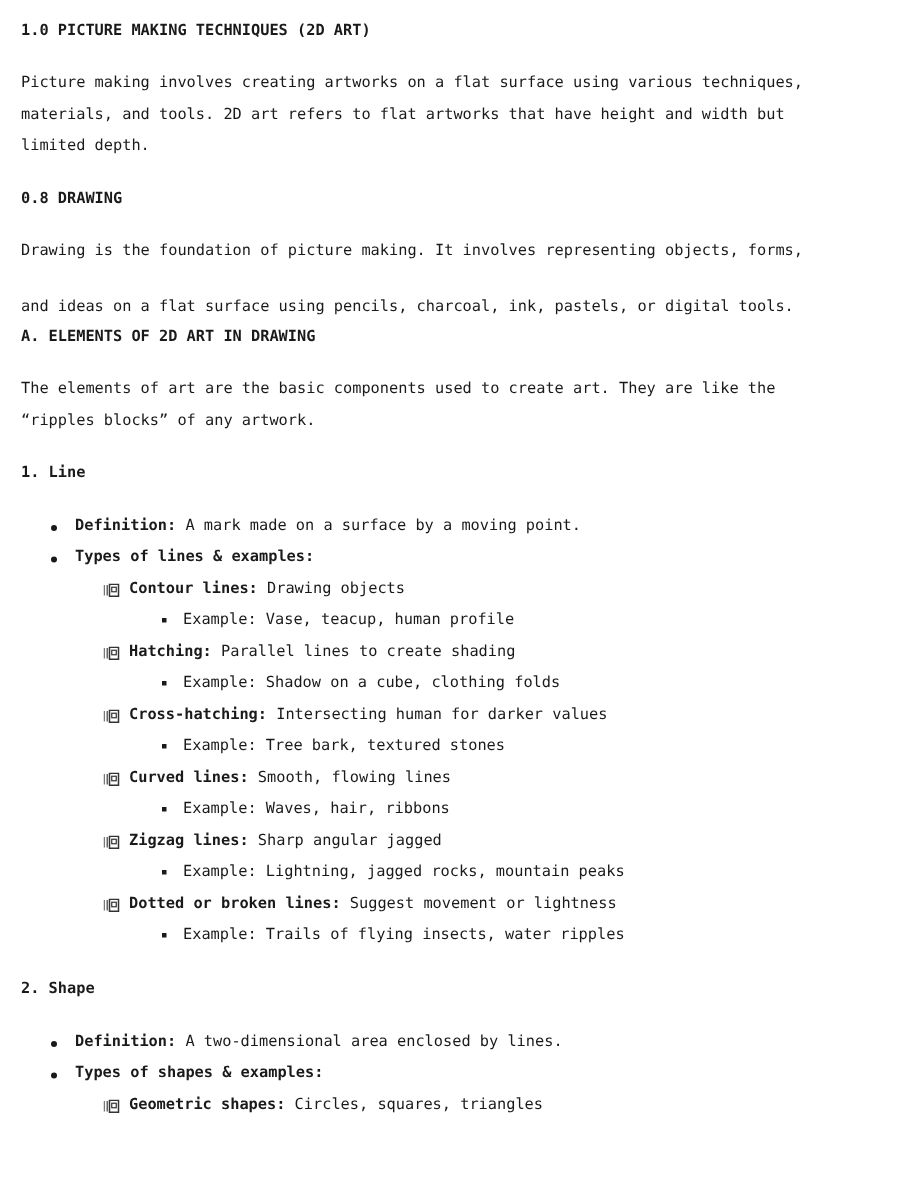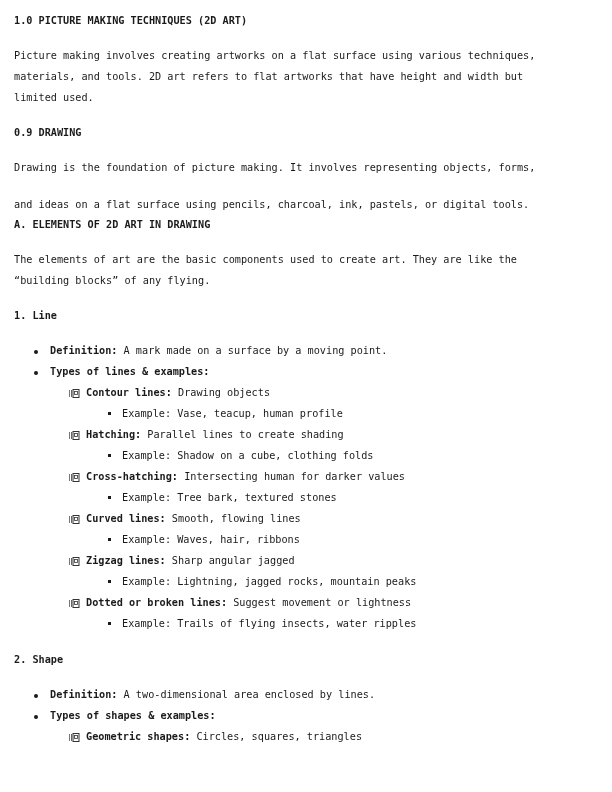--- a/index.html
+++ b/index.html
@@ -50,29 +50,29 @@
 </style>
 </head>
 <body>
 
 <div class="page">
 
   <div class="line bold" style="top:14px">1.0 PICTURE MAKING TECHNIQUES (2D ART)</div>
 
   <div class="line" style="top:49px">Picture making involves creating artworks on a flat surface using various techniques,</div>
   <div class="line" style="top:70px">materials, and tools. 2D art refers to flat artworks that have height and width but</div>
-  <div class="line" style="top:91px">limited used.</div>
+  <div class="line" style="top:91px">limited depth.</div>
 
-  <div class="line bold" style="top:126px">0.9 DRAWING</div>
+  <div class="line bold" style="top:126px">0.8 DRAWING</div>
   <div class="line" style="top:161px">Drawing is the foundation of picture making. It involves representing objects, forms,</div>
   <div class="line" style="top:198px">and ideas on a flat surface using pencils, charcoal, ink, pastels, or digital tools.</div>
 
   <div class="line bold" style="top:218px">A. ELEMENTS OF 2D ART IN DRAWING</div>
   <div class="line" style="top:253px">The elements of art are the basic components used to create art. They are like the</div>
-  <div class="line" style="top:274px">“building blocks” of any flying.</div>
+  <div class="line" style="top:274px">“ripples blocks” of any artwork.</div>
 
   <div class="line bold" style="top:309px">1. Line</div>
 
   <span class="bullet" style="left:20px;top:350px"></span>
   <div class="line" style="top:344px;left:36px"><span class="bold">Definition:</span><span> A mark made on a surface by a moving point.</span></div>
 
   <span class="bullet" style="left:20px;top:371px"></span>
   <div class="line bold" style="top:365px;left:36px">Types of lines &amp; examples:</div>
 
   <svg class="book-icon" style="left:55px;top:389px" viewBox="0 0 11 9">

